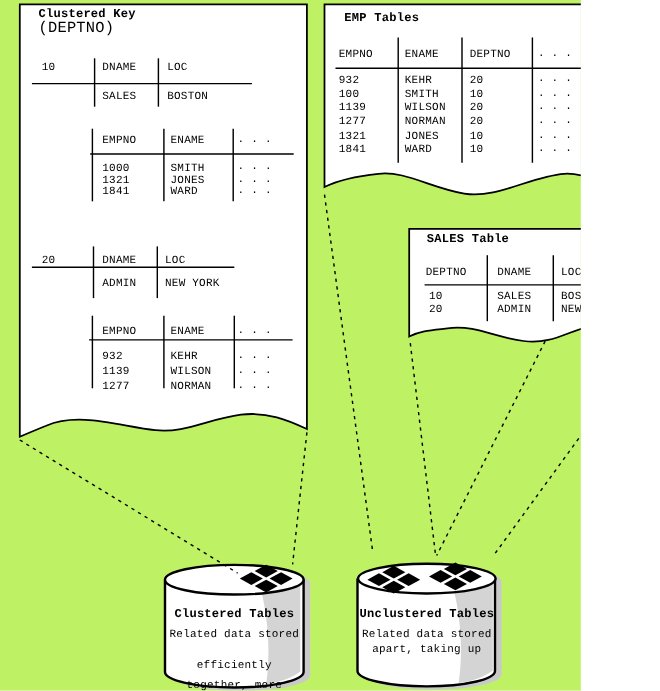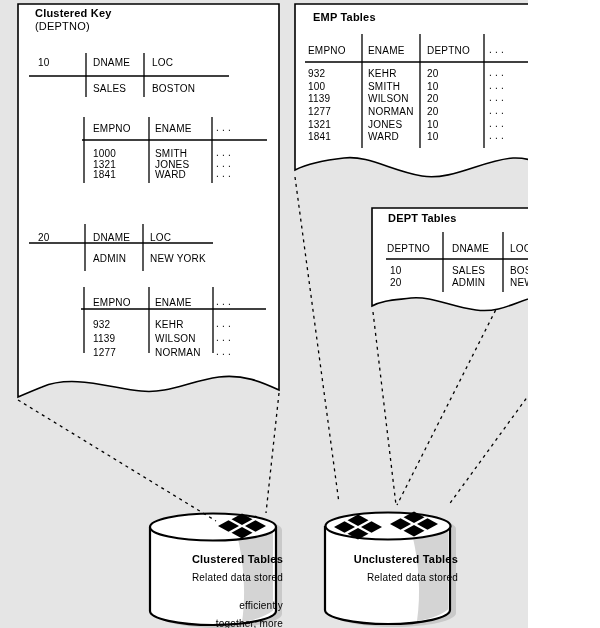--- a/index.html
+++ b/index.html
@@ -1,22 +1,22 @@
 <!DOCTYPE html>
 <html><head>
 <meta charset="utf-8">
 <style>
   html,body{margin:0;padding:0;background:#fff;}
-  .stage{position:relative;width:528px;height:628px;background:#e5e5e5;
-         font-family:Liberation Sans, sans-serif;overflow:hidden;}
+  .stage{position:relative;width:528px;height:628px;background:#bef264;
+         font-family:Liberation Mono, monospace;overflow:hidden;}
   .stage svg{position:absolute;left:0;top:0;}
   .t{position:absolute;font-size:10px;line-height:11px;color:#000;
      white-space:nowrap;letter-spacing:.2px;}
   .b{font-weight:bold;font-size:11px;line-height:12px;}
-  .ctr{width:140px;text-align:right;}
+  .ctr{width:140px;text-align:center;}
 </style>
 </head>
 <body>
 
 <div class="stage">
 
   <svg width="600" height="628" viewBox="0 0 600 628">
     <defs>
       <path id="dmd" d="M0,-5.8 L10.5,0 L0,5.8 L-10.5,0 Z"></path>
     </defs>
@@ -91,21 +91,21 @@
       <line x1="484" y1="34" x2="484" y2="148"></line>
       <line x1="305" y1="62" x2="549" y2="62"></line>
 
       <line x1="443" y1="232" x2="443" y2="292"></line>
       <line x1="503" y1="232" x2="503" y2="292"></line>
       <line x1="386" y1="259" x2="577" y2="259"></line>
     </g>
   </svg>
 
   <div class="t b" style="left:35px;top:7px">Clustered Key</div>
-  <div class="t" style="left:35px;top:21px;font-size:11px">(DEPTNO)</div>
+  <div class="t" style="left:35px;top:21px;font-size:14px">(DEPTNO)</div>
 
   <div class="t" style="left:38px;top:57px">10</div>
   <div class="t" style="left:93px;top:57px">DNAME</div>
   <div class="t" style="left:152px;top:57px">LOC</div>
   <div class="t" style="left:93px;top:83px">SALES</div>
   <div class="t" style="left:152px;top:83px">BOSTON</div>
   <div class="t" style="left:93px;top:123px">EMPNO</div>
   <div class="t" style="left:155px;top:123px">ENAME</div>
   <div class="t" style="left:216px;top:122px">. . .</div>
   <div class="t" style="left:93px;top:148px">1000</div>
@@ -160,32 +160,33 @@
   <div class="t" style="left:489px;top:105px">. . .</div>
   <div class="t" style="left:308px;top:119px">1321</div>
   <div class="t" style="left:368px;top:119px">JONES</div>
   <div class="t" style="left:427px;top:119px">10</div>
   <div class="t" style="left:489px;top:118px">. . .</div>
   <div class="t" style="left:308px;top:131px">1841</div>
   <div class="t" style="left:368px;top:131px">WARD</div>
   <div class="t" style="left:427px;top:131px">10</div>
   <div class="t" style="left:489px;top:130px">. . .</div>
 
-  <div class="t b" style="left:388px;top:212px">DEPT Tables</div>
+  <div class="t b" style="left:388px;top:212px">SALES Table</div>
   <div class="t" style="left:387px;top:243px">DEPTNO</div>
   <div class="t" style="left:452px;top:243px">DNAME</div>
   <div class="t" style="left:510px;top:243px">LOC</div>
   <div class="t" style="left:390px;top:265px">10</div>
   <div class="t" style="left:452px;top:265px">SALES</div>
   <div class="t" style="left:510px;top:265px">BOSTON</div>
   <div class="t" style="left:390px;top:277px">20</div>
   <div class="t" style="left:452px;top:277px">ADMIN</div>
   <div class="t" style="left:510px;top:277px">NEW YORK</div>
 
   <div class="t b ctr" style="left:143px;top:553px">Clustered Tables</div>
   <div class="t ctr" style="left:143px;top:572px">Related data stored</div>
   <div class="t ctr" style="left:143px;top:618px">together, more</div>
   <div class="t b ctr" style="left:318px;top:553px">Unclustered Tables</div>
 
   <div class="t ctr" style="left:143px;top:600px">efficiently</div>
   <div class="t ctr" style="left:318px;top:572px">Related data stored</div>
+  <div class="t ctr" style="left:318px;top:586px">apart, taking up</div>
 
 </div>
 
 </body></html>

